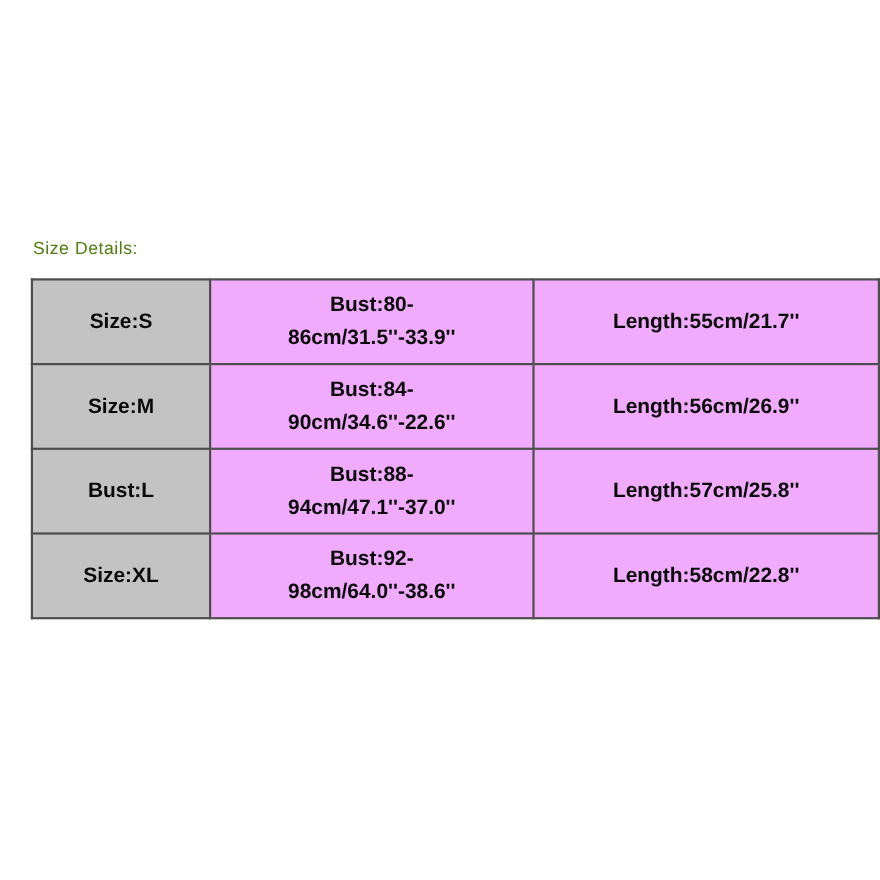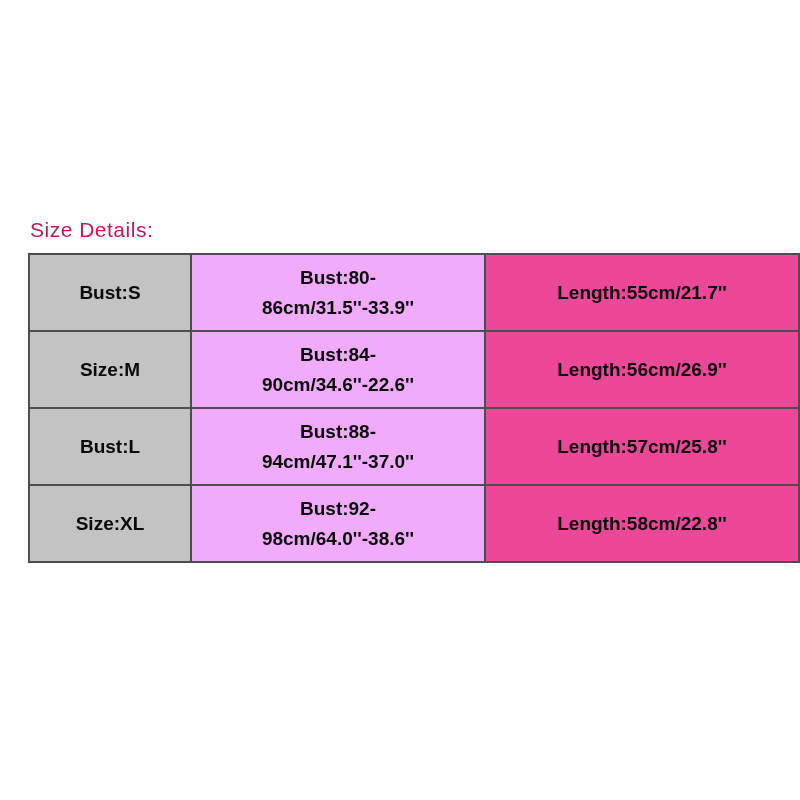--- a/index.html
+++ b/index.html
@@ -13,23 +13,23 @@
     height: 800px;
     background: #ffffff;
     font-family: "Liberation Sans", "DejaVu Sans", sans-serif;
     overflow: hidden;
   }
   .page-title {
     position: absolute;
     left: 30px;
     top: 218px;
     margin: 0;
-    font-size: 21px;
+    font-size: 16px;
     font-weight: 400;
-    color: #be185d;
+    color: #4d7c0f;
     letter-spacing: 0.5px;
   }
   table.size-table {
     position: absolute;
     left: 28px;
     top: 253px;
     width: 744px;
     border-collapse: collapse;
     table-layout: fixed;
   }
@@ -47,34 +47,34 @@
   td.col-size {
     width: 148px;
     background: #c3c3c3;
   }
   td.col-bust {
     width: 280px;
     background: #f0abfc;
   }
   td.col-length {
     width: 300px;
-    background: #ec4899;
+    background: #f0abfc;
   }
 </style>
 </head>
 <body>
 
 <div class="canvas">
 
   <h2 class="page-title">Size Details:</h2>
 
   <table class="size-table">
     <tbody>
       <tr>
-        <td class="col-size">Bust:S</td>
+        <td class="col-size">Size:S</td>
         <td class="col-bust">
           <span>Bust:80-</span><br>
           <span>86cm/31.5''-33.9''</span>
         </td>
         <td class="col-length">Length:55cm/21.7''</td>
       </tr>
       <tr>
         <td class="col-size">Size:M</td>
         <td class="col-bust">
           <span>Bust:84-</span><br>

